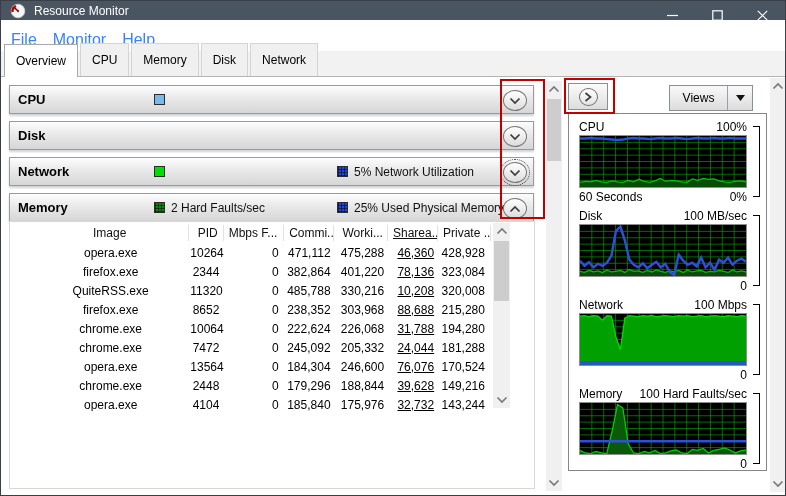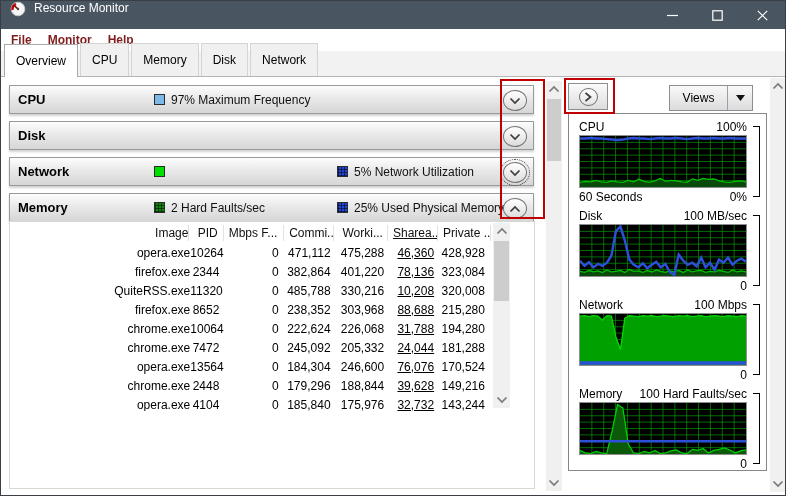--- a/index.html
+++ b/index.html
@@ -2,29 +2,29 @@
 <html style="--red: #c00000; --titlebar: #4a5562;"><head>
 <meta charset="utf-8">
 <style>
   :root{ --red:#c00000; --titlebar:#4a5562; }
   *{box-sizing:border-box;}
   html,body{margin:0;padding:0;background:#888;}
   body{font-family:"Liberation Sans","DejaVu Sans",sans-serif;}
   #window{position:relative;width:786px;height:496px;background:#fff;border:1px solid #3a3f46;overflow:hidden;}
 
   
-  .titlebar{position:absolute;left:0;top:0;right:0;height:28px;background:var(--titlebar);display:flex;align-items:flex-start;color:#fff;}
+  .titlebar{position:absolute;left:0;top:0;right:0;height:19px;background:var(--titlebar);display:flex;align-items:center;color:#fff;}
   .app-icon{width:16px;height:16px;margin-left:9px;}
   .title-text{font-size:12px;margin-left:8px;}
   .win-controls{position:absolute;right:0;top:0;height:28px;display:flex;}
   .win-btn{width:45px;height:28px;display:flex;align-items:center;justify-content:center;}
 
   
   .menubar{position:absolute;left:0;top:28px;right:0;height:22px;background:#fff;display:flex;align-items:center;padding-left:2px;}
-  .menu-item{font-size:12px;padding:3px 8px;color:#7f1d1d;font-weight:bold;}
+  .menu-item{font-size:16px;padding:3px 8px;color:#3b82f6;}
 
   
   .tabbar{position:absolute;left:0;top:50px;right:0;height:26px;background:#f2f2f2;border-bottom:1px solid #b5b5b5;display:flex;align-items:flex-end;padding-left:3px;}
   .tab{height:22px;padding:16px 11px;display:flex;align-items:center;font-size:12px;background:#f0f0f0;border:1px solid #d4d4d4;border-bottom:none;margin-right:2px;}
   .tab.active{background:#fff;height:25px;border-color:#a9a9a9;margin-bottom:-1px;z-index:2;}
 
   
   .sec{position:absolute;left:8px;width:525px;height:29px;border:1px solid #979ba0;
        background:linear-gradient(#fdfdfd,#e9e9e9 45%,#d6d6d6);
        box-shadow:0 2px 2px rgba(0,0,0,.18);display:flex;align-items:center;}
@@ -36,21 +36,21 @@
         background:linear-gradient(#ffffff,#dcdcdc);display:flex;align-items:center;justify-content:center;}
   .chev.focused{outline:1px dotted #444;outline-offset:2px;}
 
   
   .mem-box{position:absolute;left:8px;top:220px;width:526px;height:268px;background:#fff;border:1px solid #d7d7d7;}
   .tbl-header{position:absolute;left:10px;top:222px;width:480px;height:20px;display:flex;align-items:center;background:#fff;}
   .th{font-size:12px;color:#101010;padding-left:5px;height:16px;line-height:16px;border-right:1px solid #e2e2e2;overflow:hidden;white-space:nowrap;}
   .tbl-body{position:absolute;left:10px;top:242px;width:480px;height:168px;overflow:hidden;}
   .tr{display:flex;height:19px;align-items:center;}
   .td{font-size:12px;color:#000;white-space:nowrap;overflow:hidden;}
-  .c0{width:190px;text-align:right;padding-left:20px;}
+  .c0{width:190px;text-align:center;padding-left:20px;}
   .c1{width:36px;text-align:right;padding-right:5px;}
   .c2{width:64px;text-align:right;padding-right:6px;}
   .c3{width:53px;text-align:right;padding-right:4px;}
   .c4{width:57px;text-align:right;padding-right:4px;}
   .c5{width:53px;text-align:right;padding-right:4px;text-decoration:underline;}
   .c6{width:56px;text-align:right;padding-right:6px;}
 
   
   .sb{position:absolute;background:#f0f0f0;}
   .sb-btn{position:absolute;left:0;width:100%;height:16px;display:flex;align-items:center;justify-content:center;background:#f0f0f0;}
@@ -120,21 +120,20 @@
       <div class="tab">Memory</div>
       <div class="tab">Disk</div>
       <div class="tab">Network</div>
     </div>
 
   <div id="sections">
       <div class="sec" style="top: 84px;">
         <span class="sec-title">CPU</span>
         <span class="legend">
           <span class="swatch" style="background: rgb(125, 185, 232);"></span>
-          <span class="legend-label">97% Maximum Frequency</span>
         </span>
         <div class="chev">
           <svg width="12" height="8" viewBox="0 0 12 8">
             <polyline points="1.5,1.5 6,6 10.5,1.5" fill="none" stroke="#3c3c3c" stroke-width="1.7"></polyline>
           </svg>
         </div>
       </div>
       <div class="sec" style="top: 120px;">
         <span class="sec-title">Disk</span>
         <div class="chev">

